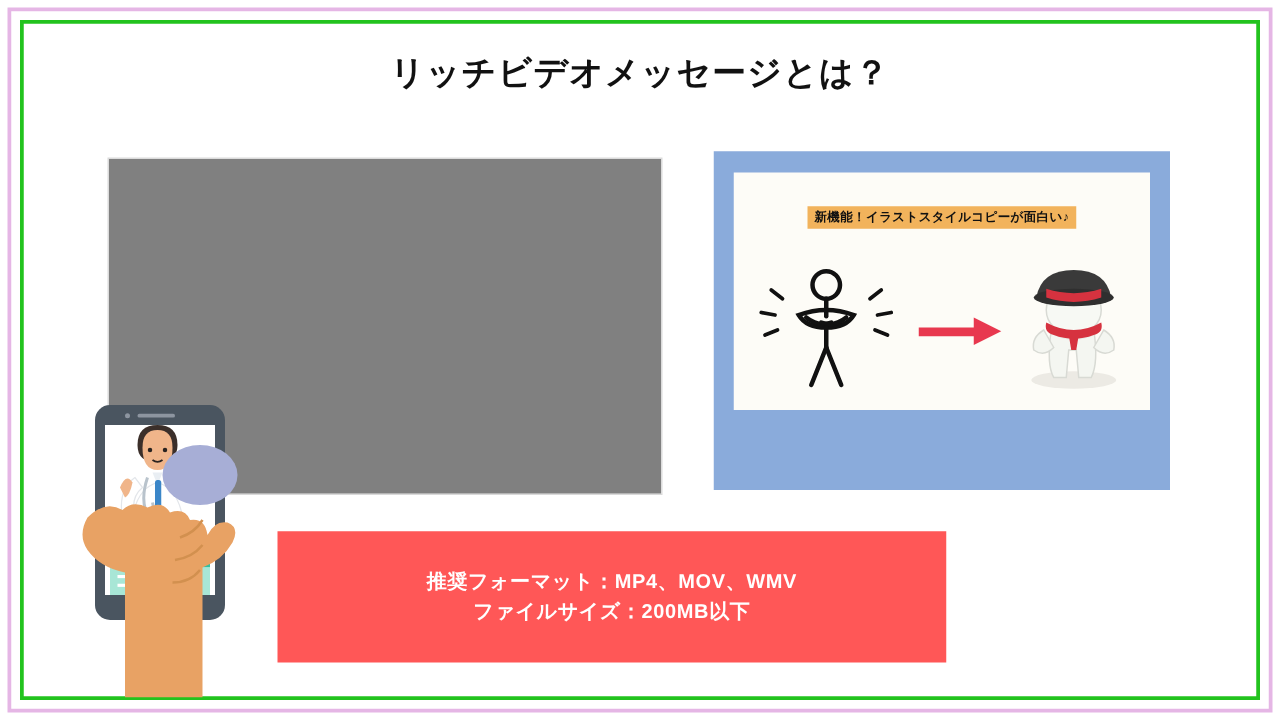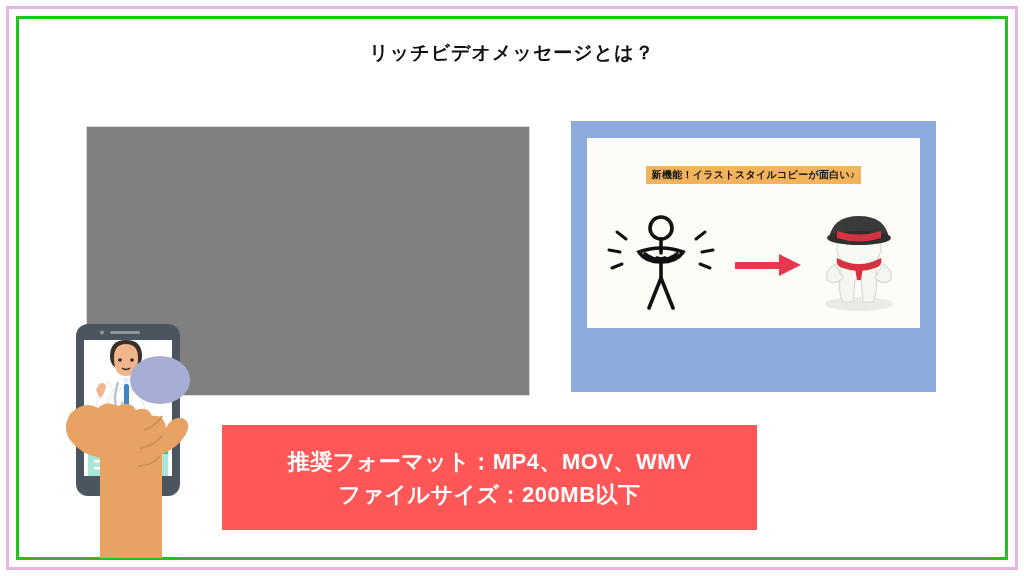--- a/index.html
+++ b/index.html
@@ -21,21 +21,21 @@
   .frame-inner{
     position:absolute;left:16px;top:16px;right:16px;bottom:16px;
     border:3px solid #22c31e;
     box-sizing:border-box;
   }
 
   
   .page-title{
     position:absolute;left:0;right:0;top:40px;
     text-align:center;
-    font-size:19px;font-weight:bold;color:#111;
+    font-size:27px;font-weight:bold;color:#111;
     letter-spacing:1px;
   }
 
   
   .admin-shot{
     position:absolute;left:86px;top:126px;width:444px;height:270px;
     background:#ffffff;
     border:1px solid #d9d9d9;
     box-sizing:border-box;
     overflow:hidden;
@@ -152,21 +152,21 @@
   }
   .compare{position:absolute;left:0;right:0;top:68px;height:110px;}
 
   
   .red-banner{
     position:absolute;left:222px;top:425px;width:535px;height:105px;
     background:#ff5757;z-index:65;
     display:flex;flex-direction:column;align-items:center;justify-content:center;
   }
   .red-banner div{
-    color:#fff;font-size:22px;font-weight:bold;line-height:1.5;
+    color:#fff;font-size:16px;font-weight:bold;line-height:1.5;
     letter-spacing:.5px;white-space:nowrap;
   }
 </style>
 </head>
 <body>
 
 <div class="slide">
 
   <div class="frame-outer"></div>
   <div class="frame-inner"></div>

